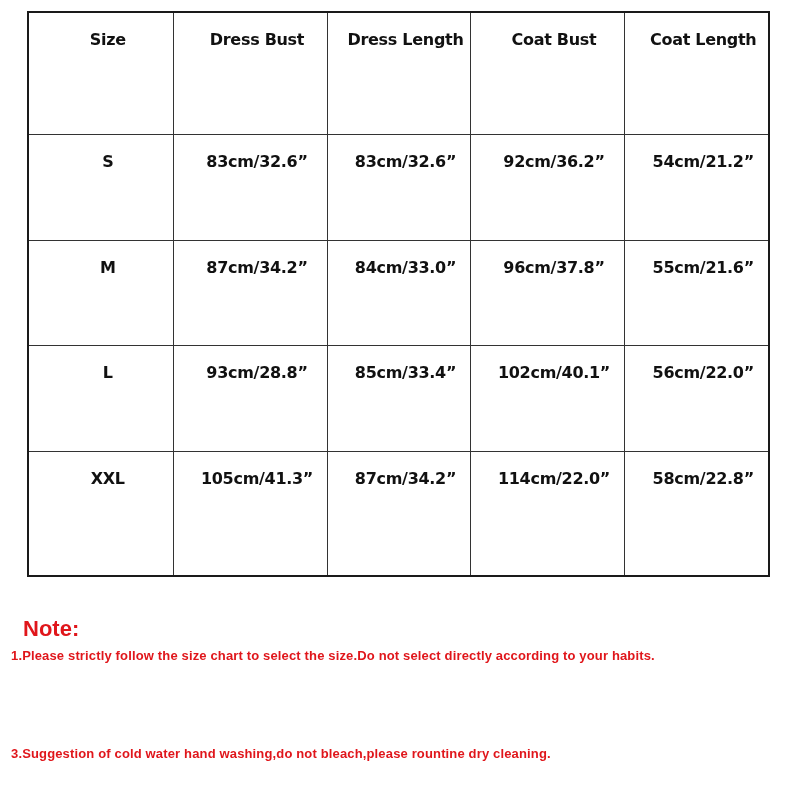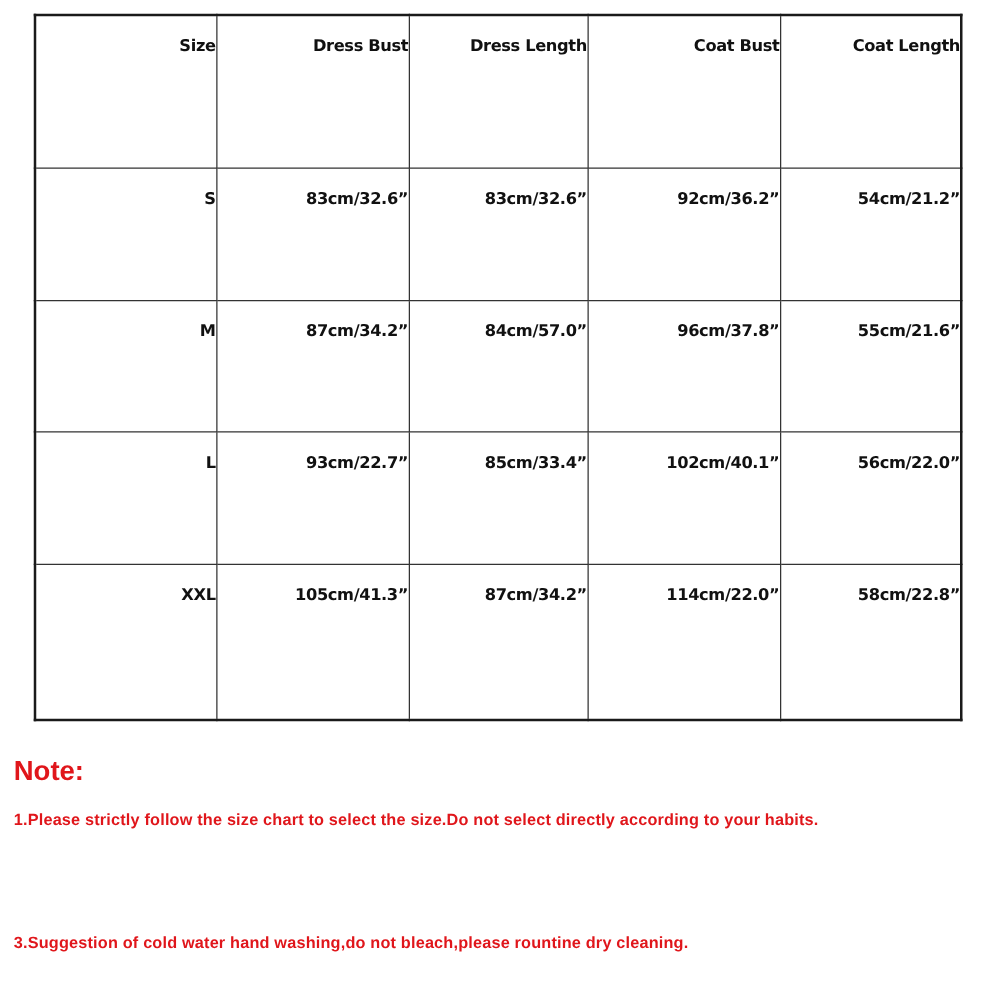--- a/index.html
+++ b/index.html
@@ -20,25 +20,25 @@
       top: 11px;
       width: 741px;
       height: 566px;
       border-collapse: collapse;
       border: 2px solid #1a1a1a;
       table-layout: fixed;
     }
     .size-table td, .size-table th {
       border: 1px solid #333333;
       vertical-align: top;
-      text-align: right;
+      text-align: center;
       padding: 17px 0 0 14px;
       font-family: "DejaVu Sans", sans-serif;
       font-weight: bold;
-      font-size: 13px;
+      font-size: 16px;
       color: #111111;
       letter-spacing: -0.3px;
       white-space: nowrap;
     }
     .size-table tr { height: 90.5px; }
     .size-table tr.header-row { height: 105px; }
     .size-table tr.last-row { height: 107px; }
     .col-0 { width: 145px; }
     .col-1 { width: 154px; }
     .col-2 { width: 143px; }
@@ -50,21 +50,21 @@
       left: 11px;
       top: 604px;
       width: 785px;
       color: #e0161b;
     }
     .note-title {
       font-family: "Liberation Sans", sans-serif;
       font-weight: bold;
       font-size: 22px;
       line-height: 26px;
-      margin: 0;
+      margin: 12px;
     }
     .note-item {
       font-family: "Liberation Sans", sans-serif;
       font-weight: bold;
       font-size: 13px;
       line-height: 16px;
       position: absolute;
       left: 0;
       white-space: nowrap;
       letter-spacing: 0.15px;
@@ -96,27 +96,27 @@
   <tr>
     <td>S</td>
     <td>83cm/32.6”</td>
     <td>83cm/32.6”</td>
     <td>92cm/36.2”</td>
     <td>54cm/21.2”</td>
   </tr>
   <tr>
     <td>M</td>
     <td>87cm/34.2”</td>
-    <td>84cm/57.0”</td>
+    <td>84cm/33.0”</td>
     <td>96cm/37.8”</td>
     <td>55cm/21.6”</td>
   </tr>
   <tr>
     <td>L</td>
-    <td>93cm/22.7”</td>
+    <td>93cm/28.8”</td>
     <td>85cm/33.4”</td>
     <td>102cm/40.1”</td>
     <td>56cm/22.0”</td>
   </tr>
   <tr class="last-row">
     <td>XXL</td>
     <td>105cm/41.3”</td>
     <td>87cm/34.2”</td>
     <td>114cm/22.0”</td>
     <td>58cm/22.8”</td>

